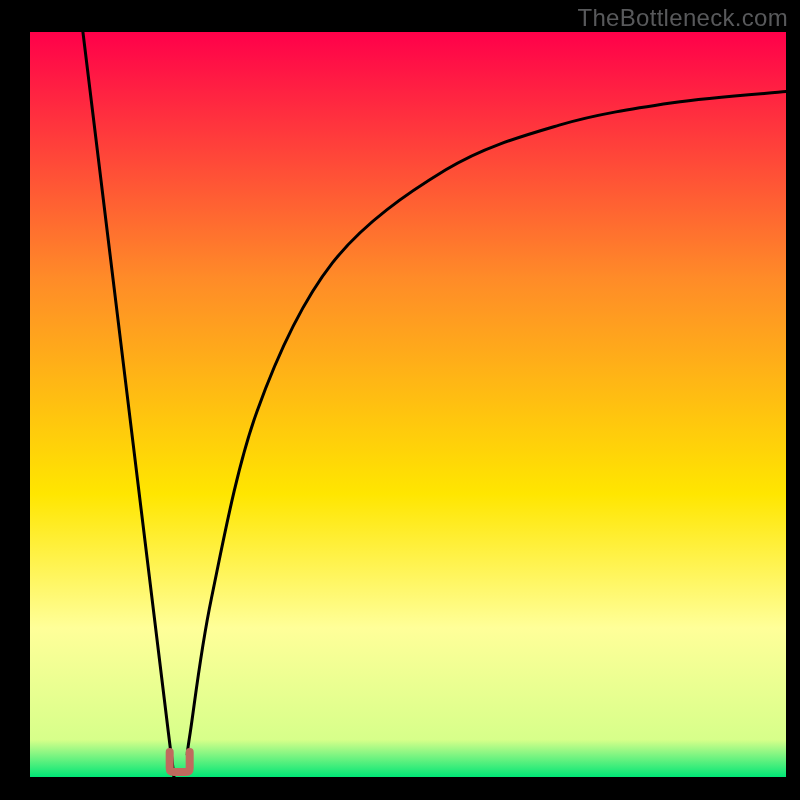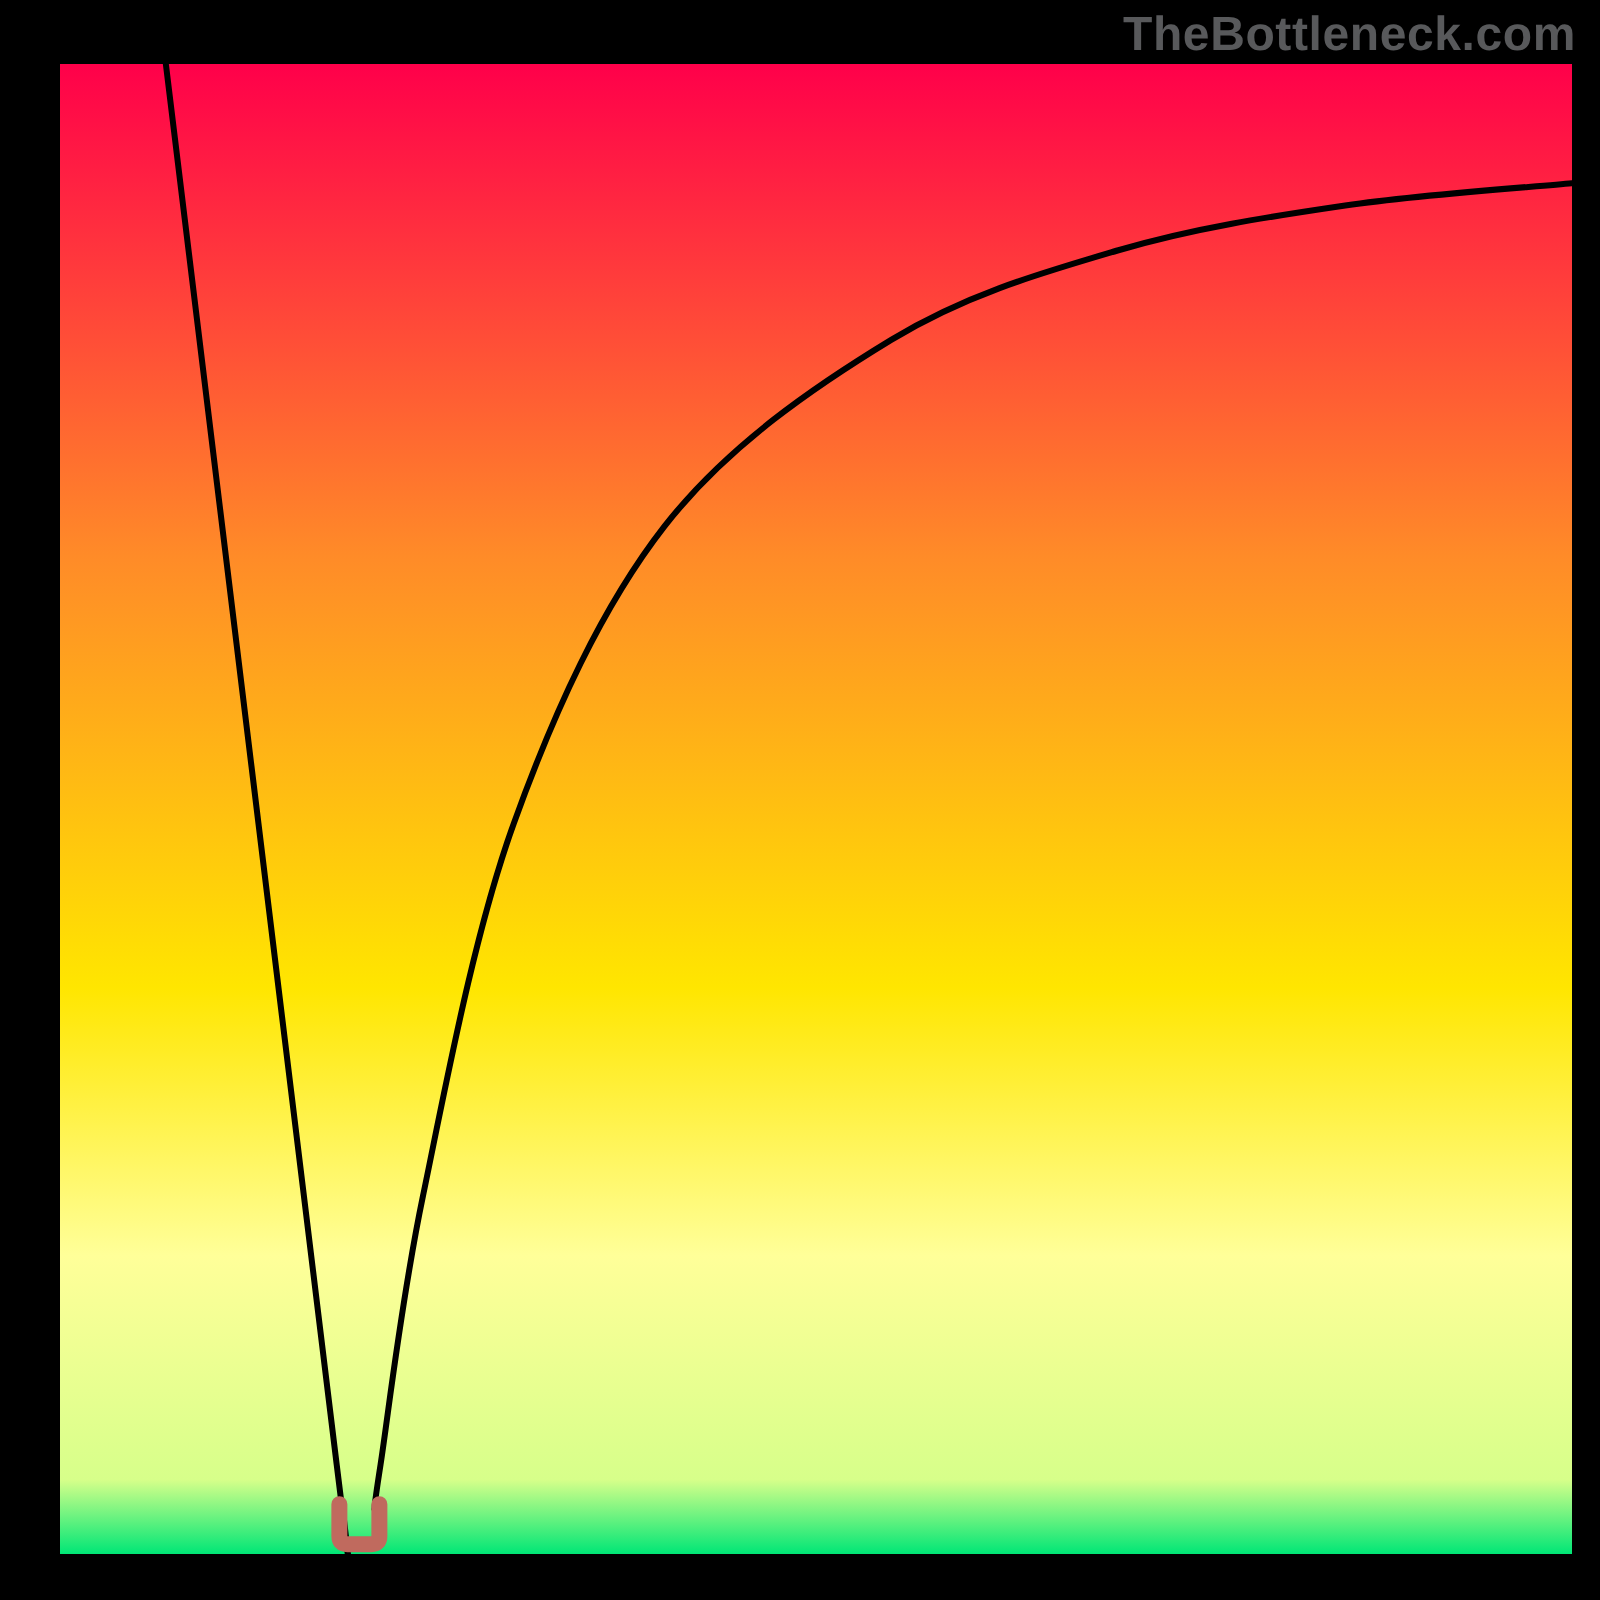--- a/index.html
+++ b/index.html
@@ -15,21 +15,21 @@
     width: 800px;
     height: 800px;
     background: #000;
   }
   .attribution {
     position: absolute;
     top: 4px;
     right: 12px;
     font-family: Arial, Helvetica, sans-serif;
     font-size: 24px;
-    font-weight: 700;
+    font-weight: 400;
     color: #58595b;
     letter-spacing: 0.3px;
     z-index: 20;
   }
   svg.plot {
     position: absolute;
     left: 0;
     top: 0;
   }
 </style>

